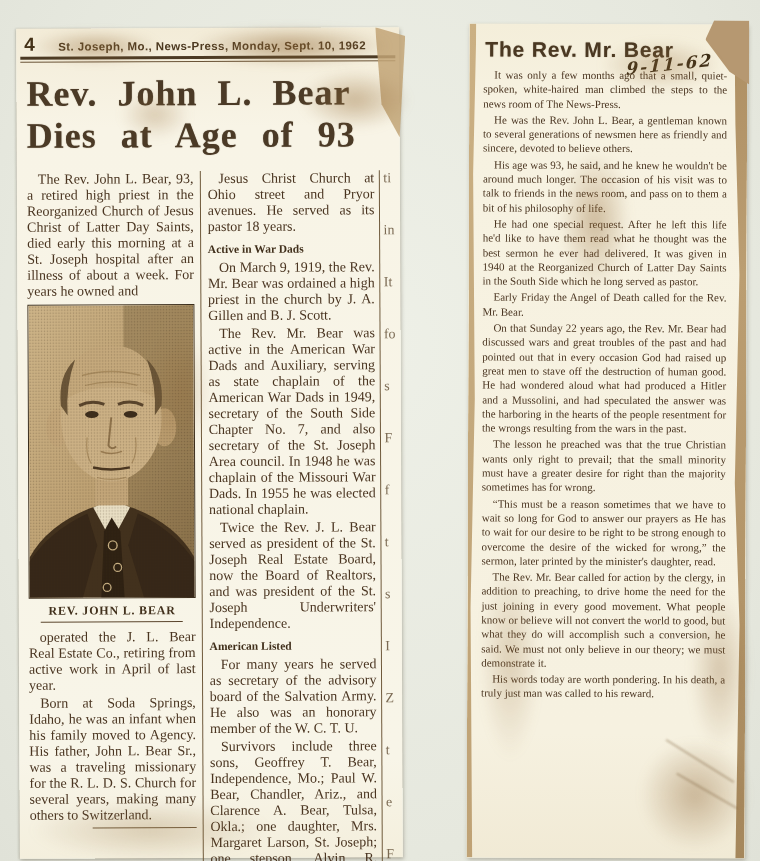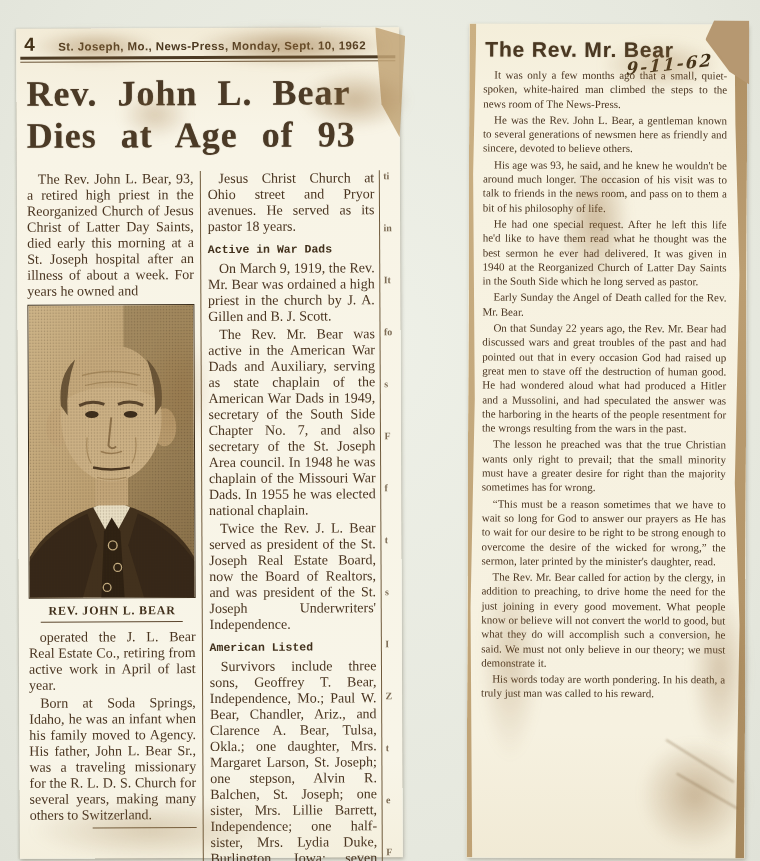--- a/index.html
+++ b/index.html
@@ -39,25 +39,25 @@
     font-size:36px;line-height:1.18;letter-spacing:1px;word-spacing:10px;
     text-shadow:0 0 1px rgba(75,58,38,.55);}
   .headline .hl2{word-spacing:14px;}
 
   
   .cols{display:flex;padding:8px 4px 0 10px;}
   .col1{width:172px;padding-right:6px;border-right:1px solid #6f5a3c;}
   .col2{width:172px;padding:0 5px 0 7px;border-right:1px solid #6f5a3c;}
   .fragstrip{width:13px;display:flex;flex-direction:column;align-items:flex-start;
     padding-left:3px;overflow:hidden;}
-  .fragstrip span{height:52px;font-size:10px;color:#5d4930;font-weight:bold;opacity:.8;}
+  .fragstrip span{height:52px;font-size:14px;color:#5d4930;font-weight:normal;opacity:.8;}
 
   p.body{margin:0 0 2px 0;font-size:14px;line-height:16px;text-align:justify;text-indent:11px;
     color:#4a3521;}
-  .subhead{font-weight:bold;font-size:11.5px;margin:8px 0 5px 0;color:#41301c;font-family:Liberation Mono, monospace;}
+  .subhead{font-weight:bold;font-size:11.5px;margin:8px 0 5px 0;color:#41301c;}
 
   .photo-wrap{margin:5px 0 2px 0;border:1px solid #3c2e1c;line-height:0;}
   .caption{text-align:center;font-weight:bold;font-size:12px;letter-spacing:.8px;
     margin-top:5px;color:#41301c;}
   .caption-rule{width:142px;margin:3px auto 7px auto;border-top:1px solid #5a452c;}
   .endrule-left{width:62%;margin:4px 0 0 auto;border-top:1px solid #6f5a3c;}
   .endrule-right{width:100%;margin:6px 0 0 0;border-top:1.5px solid #5a452c;}
 
   
   .rc-inner{position:relative;padding:12px 20px 12px 14px;}
@@ -174,20 +174,21 @@
         <div class="endrule-left"></div>
       </div>
 
       <div class="col2">
         <p class="body">Jesus Christ Church at Ohio street and Pryor avenues.  He served as its pastor 18 years.</p>
         <div class="subhead">Active in War Dads</div>
         <p class="body">On March 9, 1919, the Rev. Mr. Bear was ordained a high priest in the church by J. A. Gillen and B. J. Scott.</p>
         <p class="body">The Rev. Mr. Bear was active in the American War Dads and Auxiliary, serving as state chaplain of the American War Dads in 1949, secretary of the South Side Chapter No. 7, and also secretary of the St. Joseph Area council.  In 1948 he was chaplain of the Missouri War Dads. In 1955 he was elected national chaplain.</p>
         <p class="body">Twice the Rev. J. L. Bear served as president of the St. Joseph Real Estate Board, now the Board of Realtors, and was president of the St. Joseph Underwriters' Independence.</p>
         <div class="subhead">American Listed</div>
+        <p class="body">For many years he served as secretary of the advisory board of the Salvation Army.  He also was an honorary member of the W. C. T. U.</p>
         <p class="body">Survivors include three sons, Geoffrey T. Bear, Independence, Mo.; Paul W. Bear, Chandler, Ariz., and Clarence A. Bear, Tulsa, Okla.; one daughter, Mrs. Margaret Larson, St. Joseph; one stepson, Alvin R. Balchen, St. Joseph; one sister, Mrs. Lillie Barrett, Independence; one half-sister, Mrs. Lydia Duke, Burlington, Iowa; seven grandchildren; 13 great-grandchildren; nieces and nephews.</p>
         <div class="endrule-right"></div>
       </div>
 
       <div class="fragstrip">
         <span>ti</span>
         <span>in</span>
         <span>It</span>
         <span>fo</span>
         <span>s</span>
@@ -210,21 +211,21 @@
     <div class="torn-topright"></div>
 
     <div class="rc-inner">
       <div class="rc-headline">The Rev. Mr. Bear</div>
       <div class="handwritten">9-11-62</div>
       <div class="rc-body">
         <p class="body">It was only a few months ago that a small, quiet-spoken, white-haired man climbed the steps to the news room of The News-Press.</p>
         <p class="body">He was the Rev. John L. Bear, a gentleman known to several generations of newsmen here as friendly and sincere, devoted to believe others.</p>
         <p class="body">His age was 93, he said, and he knew he wouldn't be around much longer. The occasion of his visit was to talk to friends in the news room, and pass on to them a bit of his philosophy of life.</p>
         <p class="body">He had one special request.  After he left this life he'd like to have them read what he thought was the best sermon he ever had delivered.  It was given in 1940 at the Reorganized Church of Latter Day Saints in the South Side which he long served as pastor.</p>
-        <p class="body">Early Sunday the Angel of Death called for the Rev. Mr. Bear.</p>
+        <p class="body">Early Friday the Angel of Death called for the Rev. Mr. Bear.</p>
         <p class="body">On that Sunday 22 years ago, the Rev. Mr. Bear had discussed wars and great troubles of the past and had pointed out that in every occasion God had raised up great men to stave off the destruction of human good.  He had wondered aloud what had produced a Hitler and a Mussolini, and had speculated the answer was the harboring in the hearts of the people resentment for the wrongs resulting from the wars in the past.</p>
         <p class="body">The lesson he preached was that the true Christian wants only right to prevail; that the small minority must have a greater desire for right than the majority sometimes has for wrong.</p>
         <p class="body">“This must be a reason sometimes that we have to wait so long for God to answer our prayers as He has to wait for our desire to be right to be strong enough to overcome the desire of the wicked for wrong,” the sermon, later printed by the minister's daughter, read.</p>
         <p class="body">The Rev. Mr. Bear called for action by the clergy, in addition to preaching, to drive home the need for the just joining in every good movement.  What people know or believe will not convert the world to good, but what they do will accomplish such a conversion, he said. We must not only believe in our theory; we must demonstrate it.</p>
         <p class="body">His words today are worth pondering. In his death, a truly just man was called to his reward.</p>
       </div>
     </div>
   </div>
 
   <div class="stain" style="left:30px;top:30px;width:130px;height:34px;background:radial-gradient(closest-side,rgba(146,106,55,.45),rgba(146,106,55,0));"></div>

